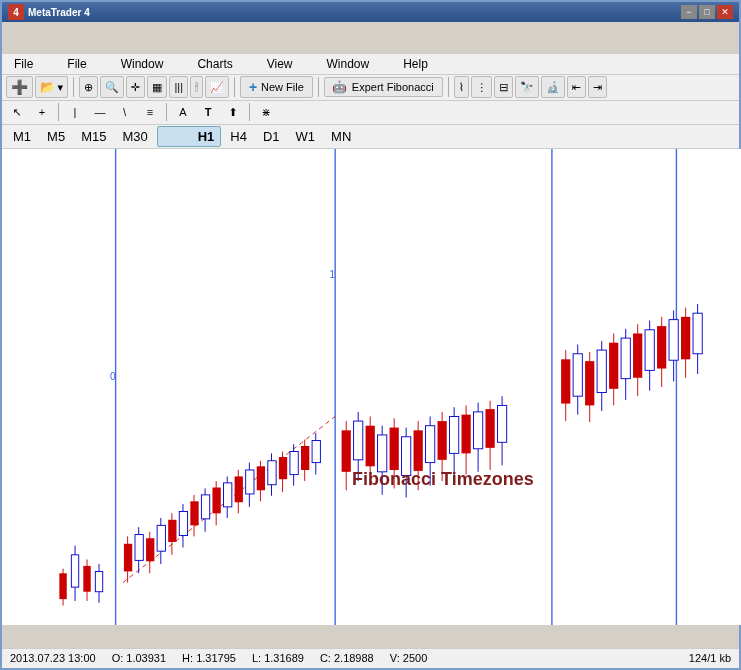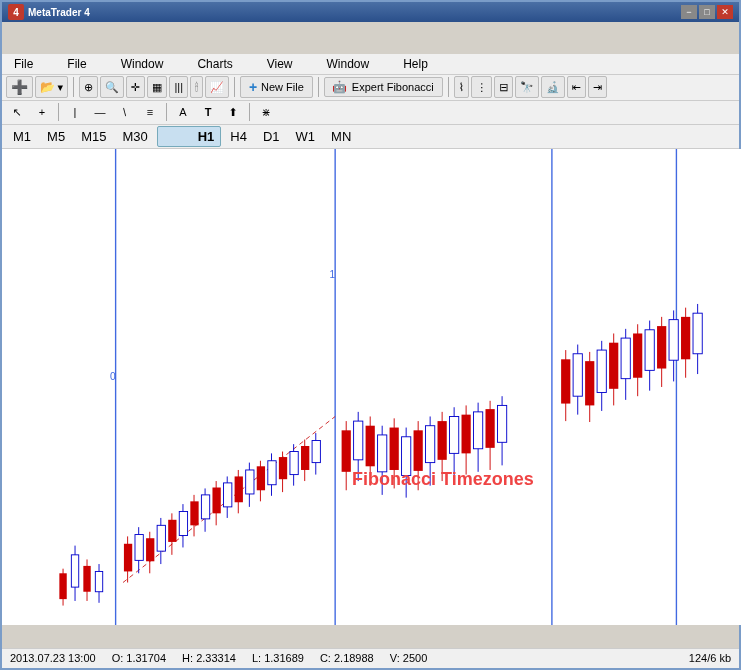--- a/index.html
+++ b/index.html
@@ -147,21 +147,21 @@
     .chart-svg {
       position: absolute;
       top: 0; left: 0;
       width: 100%; height: 100%;
     }
 
     .fib-label {
       position: absolute;
       font-size: 18px;
       font-weight: bold;
-      color: #ef4444;
+      color: #7f1d1d;
       left: 350px;
       top: 320px;
     }
 
     
     .window-frame {
       border: 2px solid #7a9cc8;
       width: 741px;
       height: 670px;
       display: flex;
@@ -440,21 +440,21 @@
       <rect x="705" y="182" width="10" height="46" fill="#cc0000"></rect>
       <line x1="723" y1="168" x2="723" y2="244" stroke="#0000cc" stroke-width="1"></line>
       <rect x="718" y="178" width="10" height="44" fill="white" stroke="#0000cc" stroke-width="1"></rect>
     </svg>
 
     <div class="fib-label">Fibonacci Timezones</div>
   </div>
 
   <div class="status-bar">
     <span>2013.07.23 13:00</span>
-    <span>O: 1.31704</span>
-    <span>H: 2.33314</span>
+    <span>O: 1.03931</span>
+    <span>H: 1.31795</span>
     <span>L: 1.31689</span>
     <span>C: 2.18988</span>
     <span>V: 2500</span>
     <span style="flex:1"></span>
-    <span>124/6 kb</span>
+    <span>124/1 kb</span>
   </div>
 </div>
 
 </body></html>

